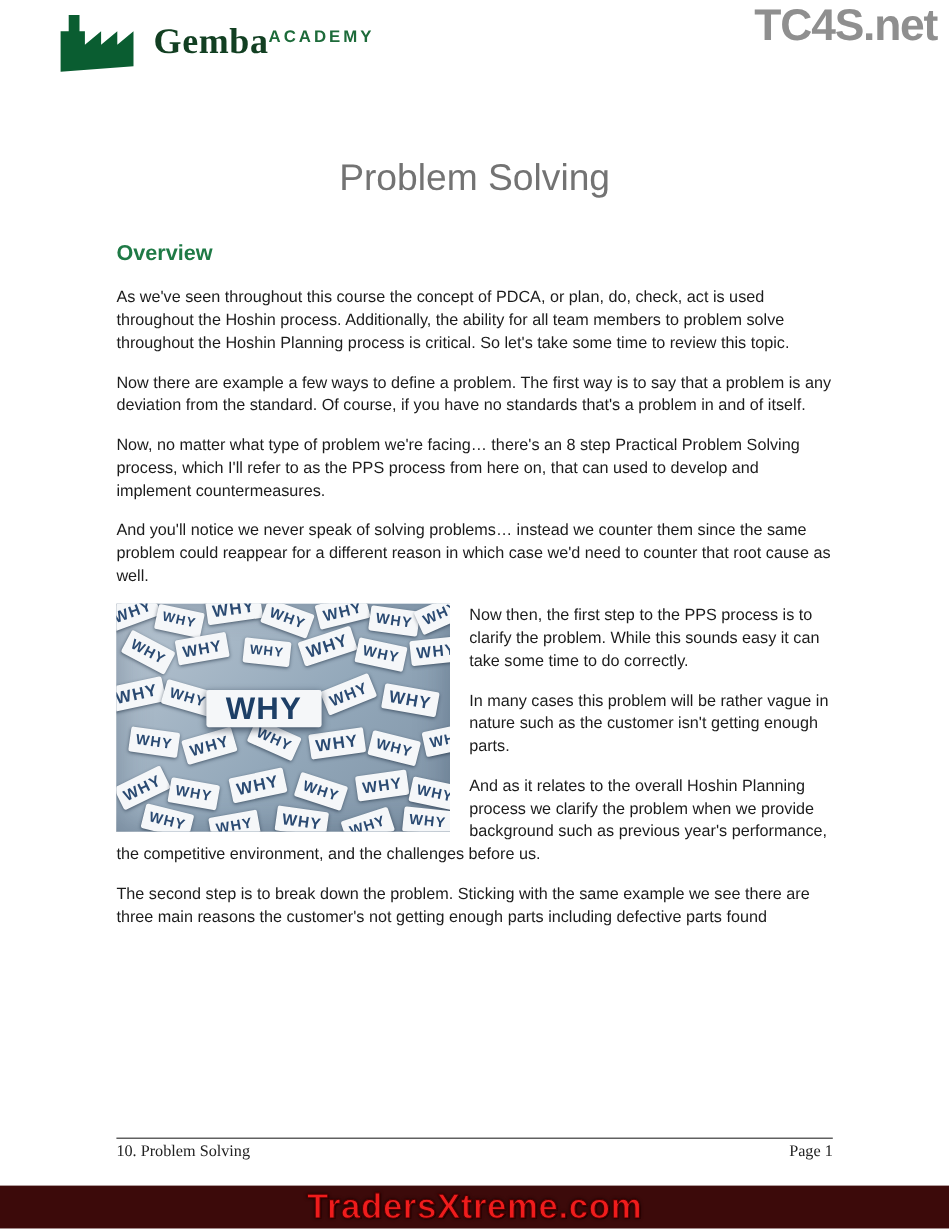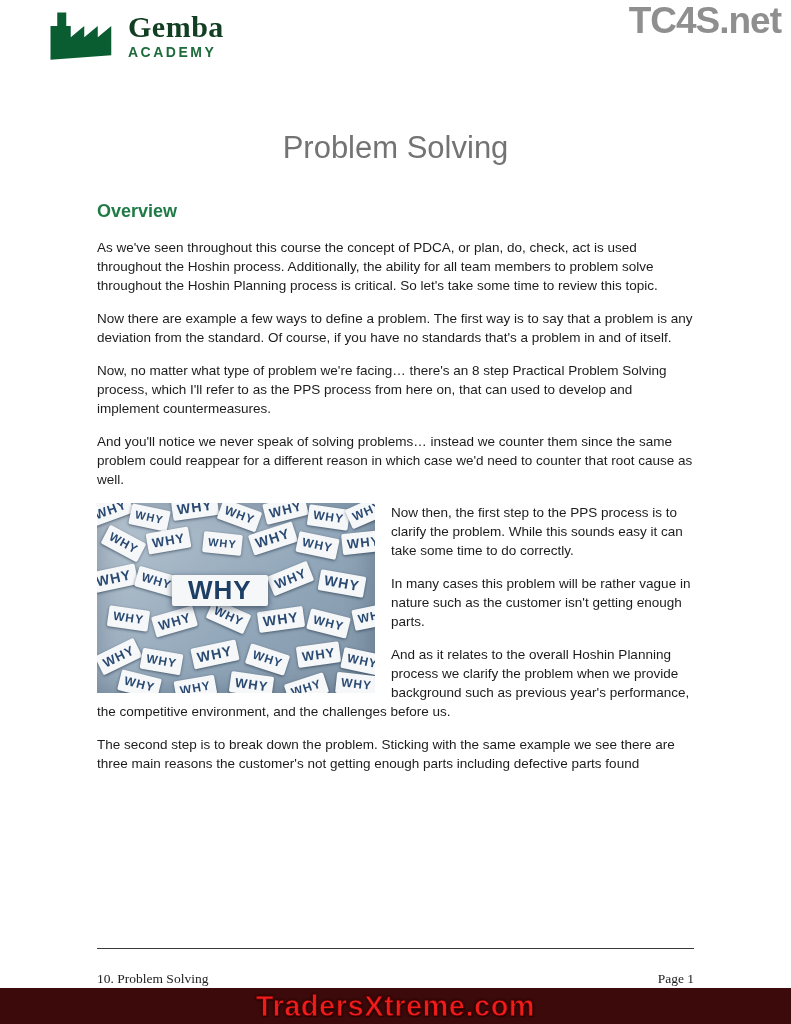--- a/index.html
+++ b/index.html
@@ -6,21 +6,21 @@
   html,body { background:#e8e8e8; }
   .page {
     position:relative; width:791px; height:1024px; margin:0 auto;
     background:#fff; overflow:hidden;
     font-family:"Liberation Sans", sans-serif; color:#1c1c1c;
   }
 
   
   .logo { position:absolute; left:46px; top:10px; display:flex; align-items:center; gap:10px; }
   .logo svg { display:block; }
-  .logo-text { display:flex; flex-direction:column; line-height:1;justify-content:flex-end; }
+  .logo-text { display:flex; flex-direction:row; line-height:1;justify-content:flex-end; }
   .logo-primary {
     font-family:"Liberation Serif", serif; font-weight:700; font-size:30px;
     color:var(--logo-dark-green, #123f22); letter-spacing:.5px;
   }
   .logo-secondary {
     font-size:14px; font-weight:700; letter-spacing:2.5px; margin-top:3px;
     color:var(--logo-green, #1d6b3a);
   }
   .corner-watermark {
     position:absolute; right:10px; top:0; font-size:37px; font-weight:700;
@@ -57,21 +57,21 @@
     -webkit-text-stroke:1px #ffffff;
     text-shadow:
       -2px -2px 0 #fff, 2px -2px 0 #fff, -2px 2px 0 #fff, 2px 2px 0 #fff,
       0 -2px 0 #fff, 0 2px 0 #fff, -2px 0 0 #fff, 2px 0 0 #fff,
       0 0 8px rgba(120,0,0,.55);
   }
 
   
   .footer {
     position:absolute; left:97px; width:597px; top:948px;
-    border-top:1px solid #3a3a3a; padding-top:22px;
+    border-top:1px solid #3a3a3a; padding-top:2px;
     display:flex; justify-content:space-between;
     font-family:"Liberation Serif", serif; font-size:13.5px; color:#222;
   }
 
   .banner {
     position:absolute; left:0; right:0; bottom:0; height:36px; z-index:6;
     background:var(--banner-bg, #3c0a0a);
     display:flex; align-items:center; justify-content:center;
   }
   .banner-text {

